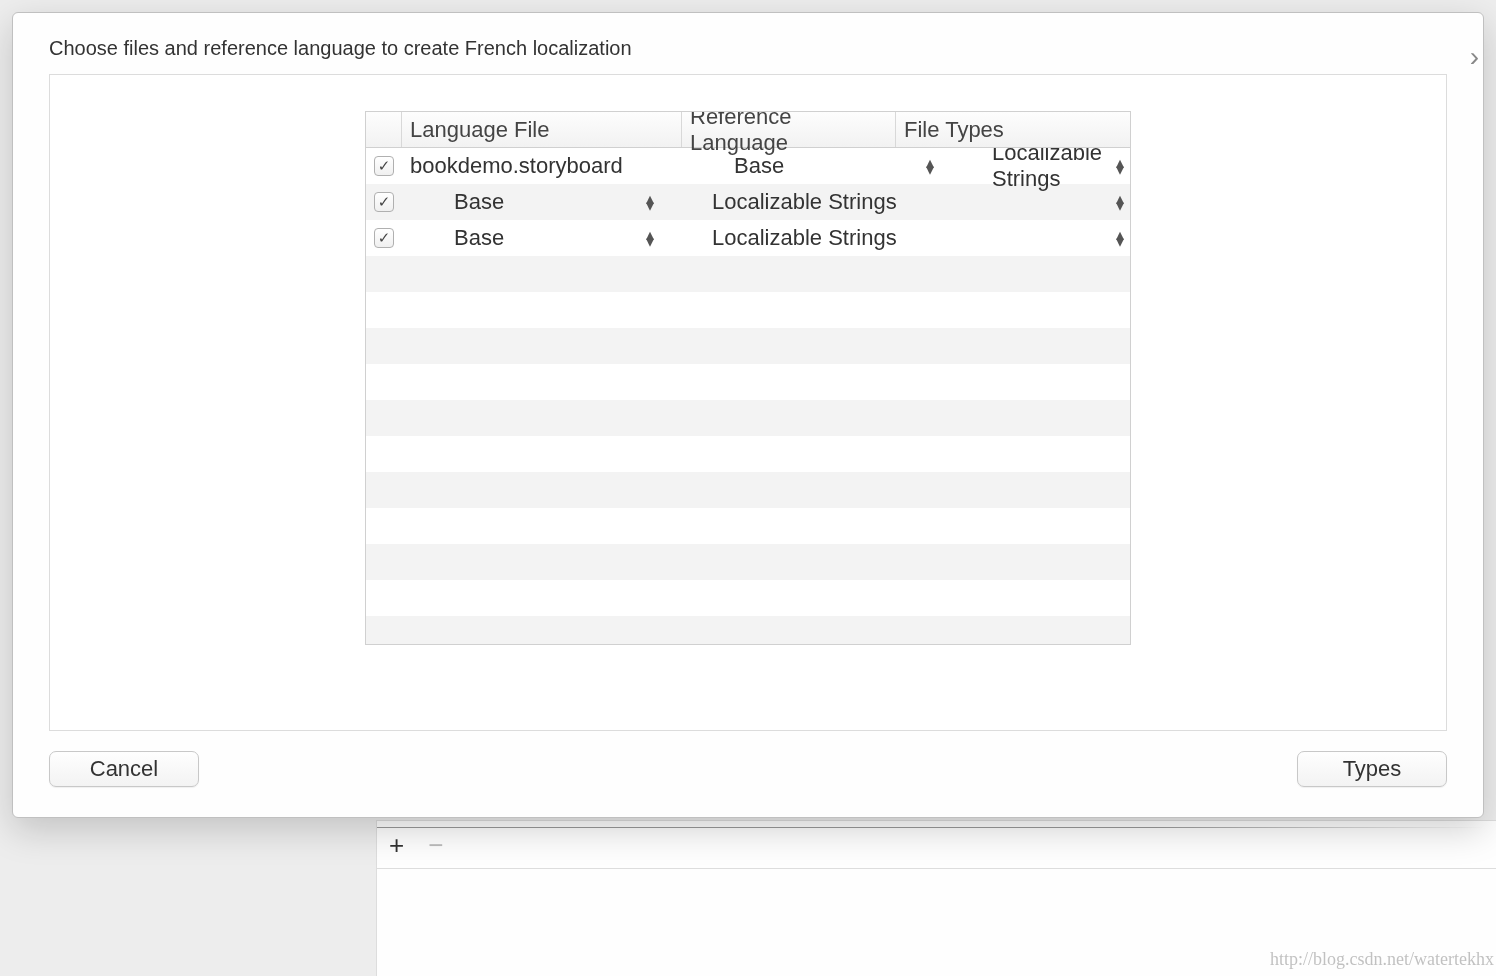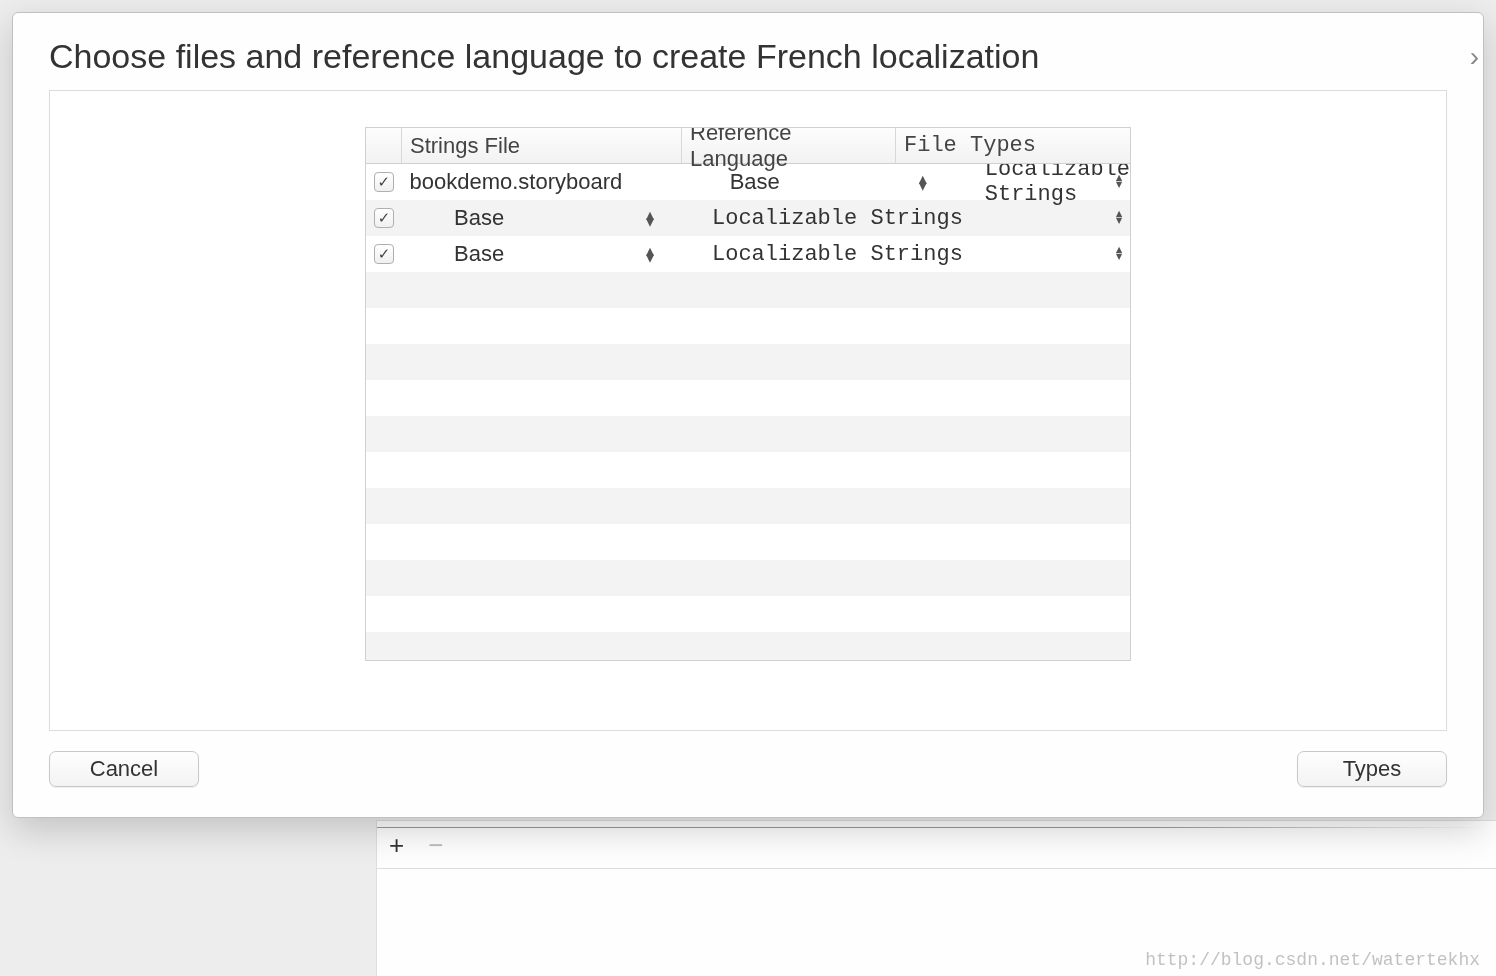--- a/index.html
+++ b/index.html
@@ -42,21 +42,21 @@
       position: absolute;
       left: 12px; right: 12px; top: 12px;
       height: 806px;
       background: #fefefe;
       border: 1px solid #c0c0c0;
       border-radius: 6px;
       box-shadow: 0 12px 36px rgba(0,0,0,0.18);
       display: flex; flex-direction: column;
     }
     .sheet-title {
-      font-size: 34px;
+      font-size: 20px;
       color: #333;
       padding: 24px 36px 0 36px;
       font-weight: 400;
     }
     .content-box {
       margin: 14px 36px 20px 36px;
       flex: 1;
       border: 1px solid #dcdcdc;
       background: #fff;
       display: flex;
@@ -77,21 +77,21 @@
     }
     .th {
       display: flex; align-items: center;
       color: #444; font-size: 22px;
       border-right: 1px solid #d8d8d8; padding-left: 8px;
     }
     .th:last-child { border-right: none; }
     .col-chk { width: 36px; padding-left: 0; }
     .col-res { width: 280px; }
     .col-lang { width: 214px; }
-    .col-type { flex: 1; font-family: Liberation Mono, monospace; }
+    .col-type { flex: 1; }
     .tbody { height: calc(100% - 36px); overflow: hidden; }
     .trow { display: flex; height: 36px; align-items: center; }
     .trow.stripe-a { background: #fff; }
     .trow.stripe-b { background: #f3f3f3; }
     .cell { display: flex; align-items: center; font-size: 22px; color: #333; padding-left: 8px; }
     .cell.col-chk { justify-content: center; padding-left: 0; }
     .chk {
       width: 20px; height: 20px; border: 1px solid #b0b0b0; border-radius: 4px;
       background: linear-gradient(#fff,#f0f0f0);
       display: flex; align-items: center; justify-content: center;
@@ -112,22 +112,22 @@
     .mac-btn {
       width: 150px; height: 36px;
       border: 1px solid #c8c8c8; border-radius: 7px;
       background: linear-gradient(#fefefe,#f3f3f3);
       font-size: 22px; color: #333;
       display: flex; align-items: center; justify-content: center;
       box-shadow: 0 1px 1px rgba(0,0,0,0.06);
       cursor: default;
     }
     .watermark {
-      position: absolute; bottom: 6px; right: 16px;
-      color: rgba(120,120,120,0.45); font-size: 18px; font-family: Liberation Mono, monospace;
+      position: absolute; bottom: 6px; right: 2px;
+      color: rgba(120,120,120,0.45); font-size: 18px; font-family: Liberation Serif, serif;
     }
     .chevron-right {
       position:absolute; right: 4px; top: 28px; color: #888; font-size: 28px;
     }
   </style>
 </head>
 <body>
 
 <div class="bg-area"></div>
 <div class="bottom-panel">
@@ -139,21 +139,21 @@
 </div>
 
 <div class="sheet">
   <div class="chevron-right">›</div>
   <div class="sheet-title">Choose files and reference language to create French localization</div>
 
   <div class="content-box">
     <div class="table-wrap">
       <div class="thead">
         <div class="th col-chk"></div>
-        <div class="th col-res">Strings File</div>
+        <div class="th col-res">Language File</div>
         <div class="th col-lang">Reference Language</div>
         <div class="th col-type">File Types</div>
       </div>
       <div class="tbody" id="tbody">
           <div class="trow stripe-a">
             <div class="cell col-chk">
               <div class="chk">✓</div>
             </div>
             <div class="cell col-res">bookdemo.storyboard</div>
             <div class="cell col-lang popup">Base<span class="stepper"></span></div>

